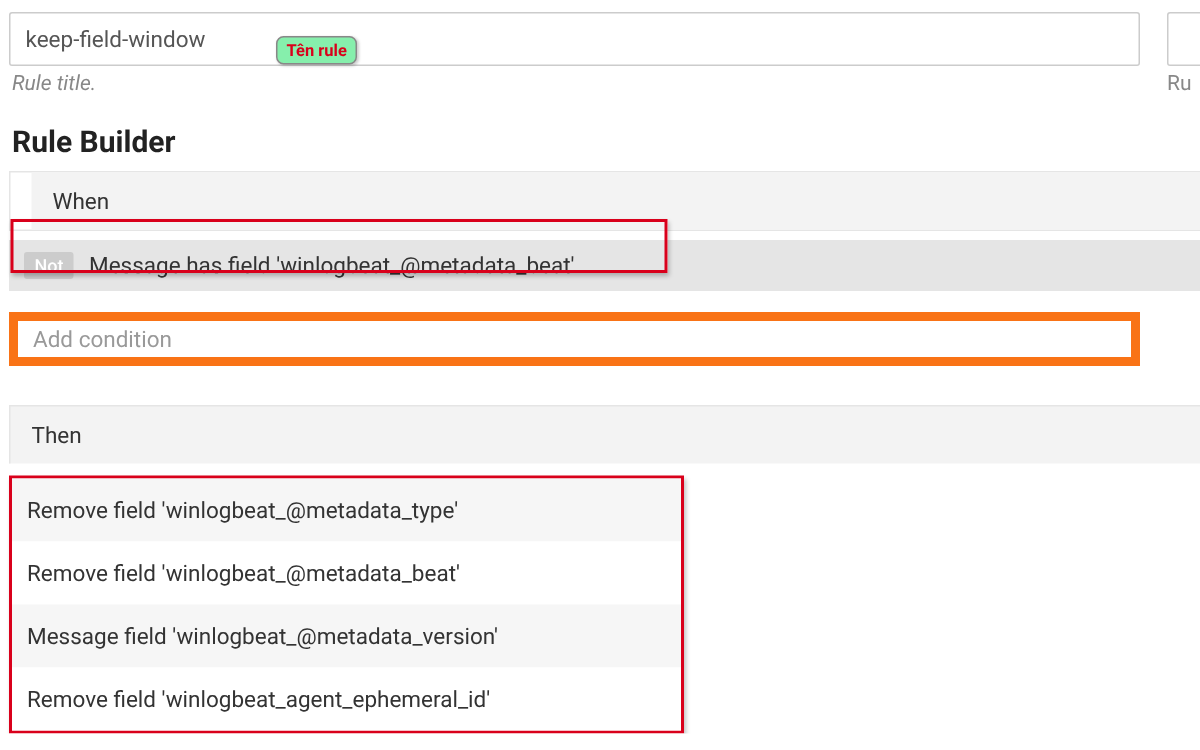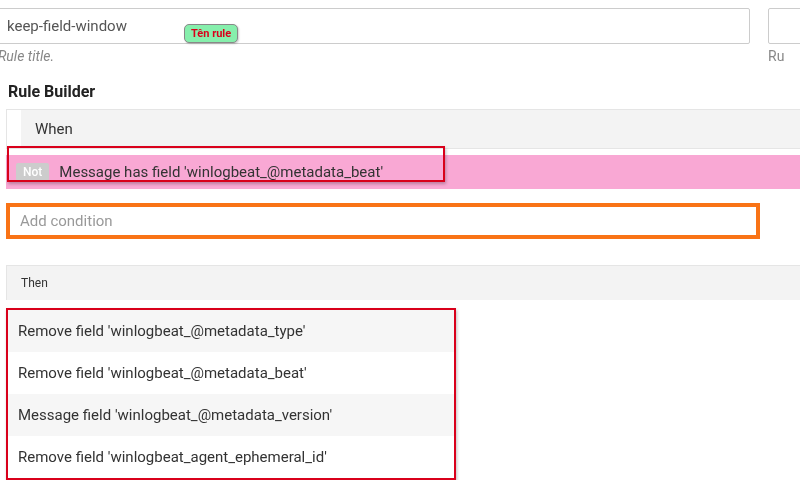--- a/index.html
+++ b/index.html
@@ -1,35 +1,35 @@
 <!DOCTYPE html>
 <html><head>
 <meta charset="utf-8">
 <style>
   * { box-sizing: border-box; margin: 0; padding: 0; }
   body { font-family: -apple-system, BlinkMacSystemFont, "Segoe UI", Roboto, Helvetica, Arial, sans-serif; background: #fff; color: #333; padding: 8px 0 0 6px; width: 800px; font-size: 14px; }
-  .top-row { display: flex; gap: 18px; align-items: flex-start; justify-content: center; }
+  .top-row { display: flex; gap: 18px; align-items: flex-start; }
   .title-group { flex: 1; }
   .right-group { width: 42px; }
   .input-box { border: 1px solid #ccc; border-radius: 2px; height: 36px; width: 754px; display: flex; align-items: center; padding: 0 10px; font-size: 15px; color: #555; }
   .input-box.right { width: 42px; }
   .helper { font-size: 14px; color: #888; margin-top: 4px; padding-left: 2px; font-style: italic; }
   .callout { display: inline-block; font-size: 11px; font-weight: 700; color: #d9001b; background: #86efac; border: 1px solid #888; border-radius: 5px; padding: 2px 6px; position: absolute; left: 178px; top: 16px; box-shadow: 1px 1px 2px rgba(0,0,0,0.2); }
   .pos-rel { position: relative; }
-  .section-title { font-weight: 700; font-size: 16px; color: #222; margin-top: 18px; margin-bottom: 8px; padding-left: 2px; }
+  .section-title { font-weight: 700; font-size: 20px; color: #222; margin-top: 18px; margin-bottom: 8px; padding-left: 2px; }
   .block { border: 1px solid #e5e5e5; padding-left: 14px; }
   .block-header { background: #f3f3f3; padding: 10px 14px; font-size: 15px; color: #333; }
-  .cond-row { display: flex; align-items: center; padding: 8px 10px; gap: 10px; background: #f9a8d4; }
+  .cond-row { display: flex; align-items: center; padding: 8px 10px; gap: 10px; background: #e5e5e5; }
   .not-btn { background: #ccc; color: #fff; font-size: 12px; font-weight: 500; padding: 2px 7px; border-radius: 2px; }
   .cond-text { font-size: 15px; color: #333; }
   .highlight-box { border: 2px solid #d9001b; box-shadow: 1px 2px 3px rgba(0,0,0,0.25); }
   .highlight-overlay1 { position:absolute; left:7px; top:146px; width:438px; height:36px; border:2px solid #d9001b; box-shadow:1px 2px 3px rgba(0,0,0,0.25); pointer-events:none; }
-  .add-cond { width: 754px; border: 4px solid #f97316; height: 36px; display: flex; align-items: center; padding: 0 10px; font-size: 15px; color: #999; margin-top: 14px; }
+  .add-cond { width: 754px; border: 6px solid #f97316; height: 36px; display: flex; align-items: center; padding: 0 10px; font-size: 15px; color: #999; margin-top: 14px; }
   .then-block { margin-top: 26px; width: 795px; }
-  .then-header { background: #f3f3f3; padding: 10px 14px; font-size: 12px; color: #333; border-top: 1px solid #e5e5e5; border-left: 1px solid #e5e5e5; border-right: 1px solid #e5e5e5; }
+  .then-header { background: #f3f3f3; padding: 10px 14px; font-size: 15px; color: #333; border-top: 1px solid #e5e5e5; border-left: 1px solid #e5e5e5; border-right: 1px solid #e5e5e5; }
   .action-wrap { margin-top: 8px; width: 450px; }
   .action-row { padding: 12px 10px; font-size: 15px; color: #333; }
   .action-row:nth-child(odd) { background: #f6f6f6; }
   .action-row:nth-child(even) { background: #fff; }
   .when-block { width: 795px; }
   .right-helper { font-size: 14px; color: #888; margin-top: 4px; }
   .spacer { height: 6px; }
 </style>
 </head>
 <body>

